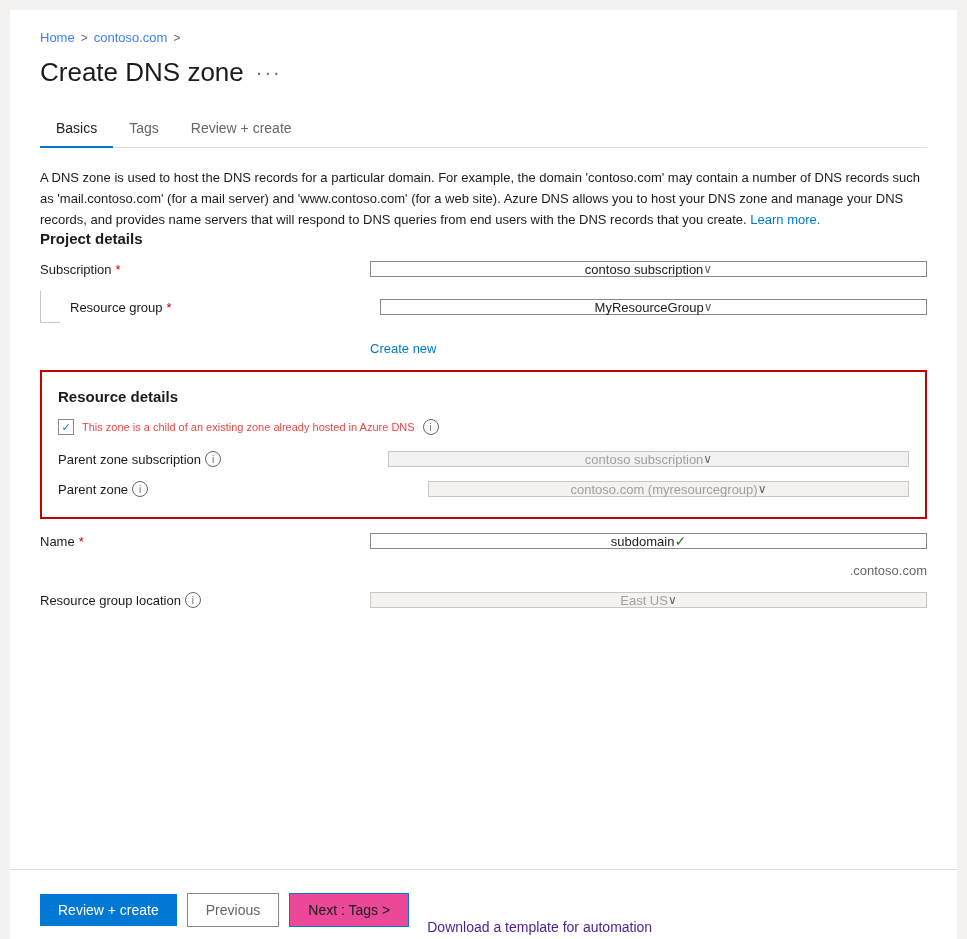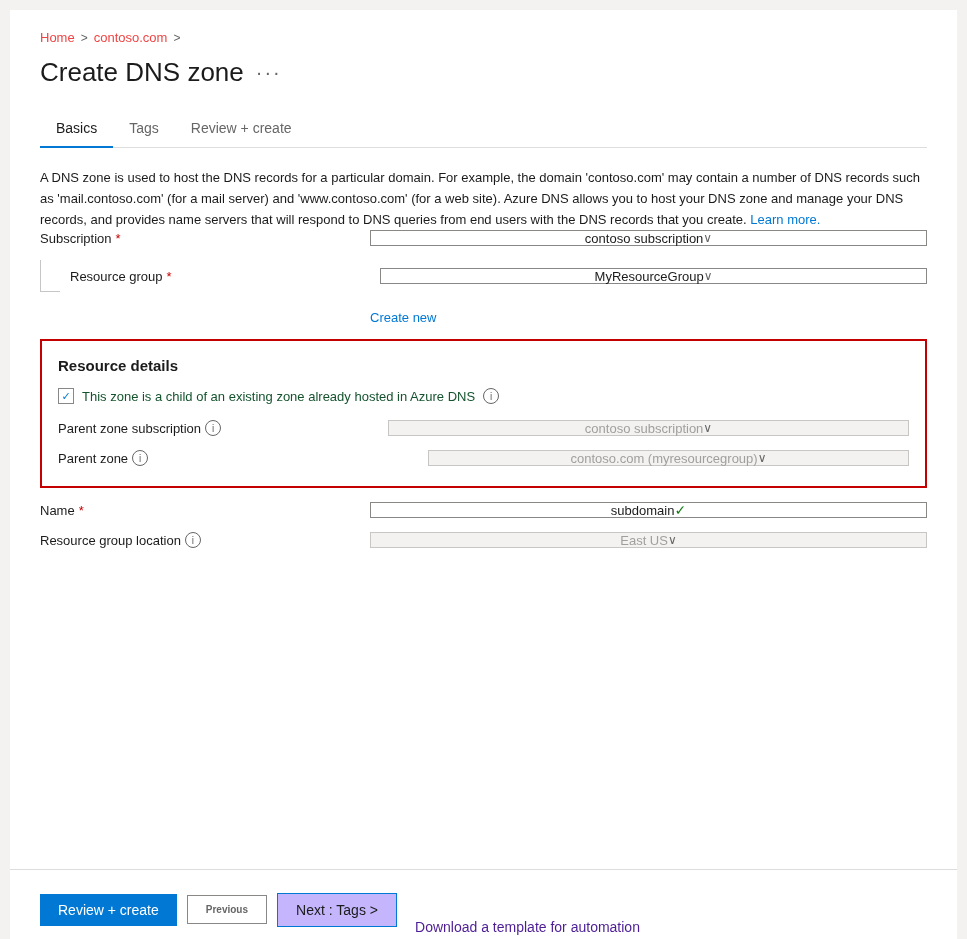--- a/index.html
+++ b/index.html
@@ -26,21 +26,21 @@
     }
     .breadcrumb {
       display: flex;
       align-items: center;
       gap: 6px;
       font-size: 13px;
       color: #0078d4;
       margin-bottom: 12px;
     }
     .breadcrumb a {
-      color: #ef4444;
+      color: #3b82f6;
       text-decoration: none;
     }
     .breadcrumb-sep {
       color: #666;
       font-size: 12px;
     }
     .page-title {
       font-size: 26px;
       font-weight: 300;
       color: #1b1b1b;
@@ -173,22 +173,22 @@
       justify-content: center;
       cursor: pointer;
       flex-shrink: 0;
     }
     .checkbox-custom.checked::after {
       content: '✓';
       font-size: 11px;
       color: #0078d4;
     }
     .checkbox-label {
-      font-size: 13px;
-      color: #14532d;
+      font-size: 11px;
+      color: #ef4444;
     }
     .info-icon {
       display: inline-flex;
       align-items: center;
       justify-content: center;
       width: 16px;
       height: 16px;
       border: 1px solid #666;
       border-radius: 50%;
       font-size: 10px;
@@ -241,28 +241,27 @@
       cursor: pointer;
       font-family: inherit;
       font-weight: 500;
       min-width: 130px;
     }
     .btn-secondary {
       background: #fff;
       color: #1b1b1b;
       border: 1px solid #8a8886;
       padding: 8px 18px;
-      font-size: 10px;
+      font-size: 14px;
       cursor: pointer;
       font-family: inherit;
       color: #666;
-      font-weight: bold;
     }
     .btn-outline {
-      background: #c4b5fd;
+      background: #ec4899;
       color: #1b1b1b;
       border: 1px solid #0078d4;
       padding: 8px 18px;
       font-size: 14px;
       cursor: pointer;
       font-family: inherit;
       font-weight: 500;
       min-width: 120px;
     }
     .download-link {
@@ -300,20 +299,21 @@
       <a class="tab">Review + create</a>
     </div>
 
     
     <div class="description">
       <span>A DNS zone is used to host the DNS records for a particular domain. For example, the domain 'contoso.com' may contain a number of DNS records such as 'mail.contoso.com' (for a mail server) and 'www.contoso.com' (for a web site). Azure DNS allows you to host your DNS zone and manage your DNS records, and provides name servers that will respond to DNS queries from end users with the DNS records that you create. </span>
       <a href="#" style="color:#0078d4;">Learn more.</a>
     </div>
 
     
+    <div class="section-title">Project details</div>
 
     
     <div class="form-row">
       <div class="form-label">
         <span>Subscription</span>
         <span class="required">*</span>
       </div>
       <div class="form-control">
         <span>contoso subscription</span>
         <span class="chevron">∨</span>
@@ -371,20 +371,21 @@
     <div class="form-row">
       <div class="form-label">
         <span>Name</span>
         <span class="required">*</span>
       </div>
       <div class="form-control valid" style="border-color:#8a8886;">
         <span>subdomain</span>
         <span class="checkmark-icon">✓</span>
       </div>
     </div>
+    <div class="name-suffix">.contoso.com</div>
 
     
     <div class="form-row" style="margin-top:14px;">
       <div class="form-label">
         <span>Resource group location</span>
         <div class="info-icon">i</div>
       </div>
       <div class="form-control disabled">
         <span>East US</span>
         <span class="chevron">∨</span>

